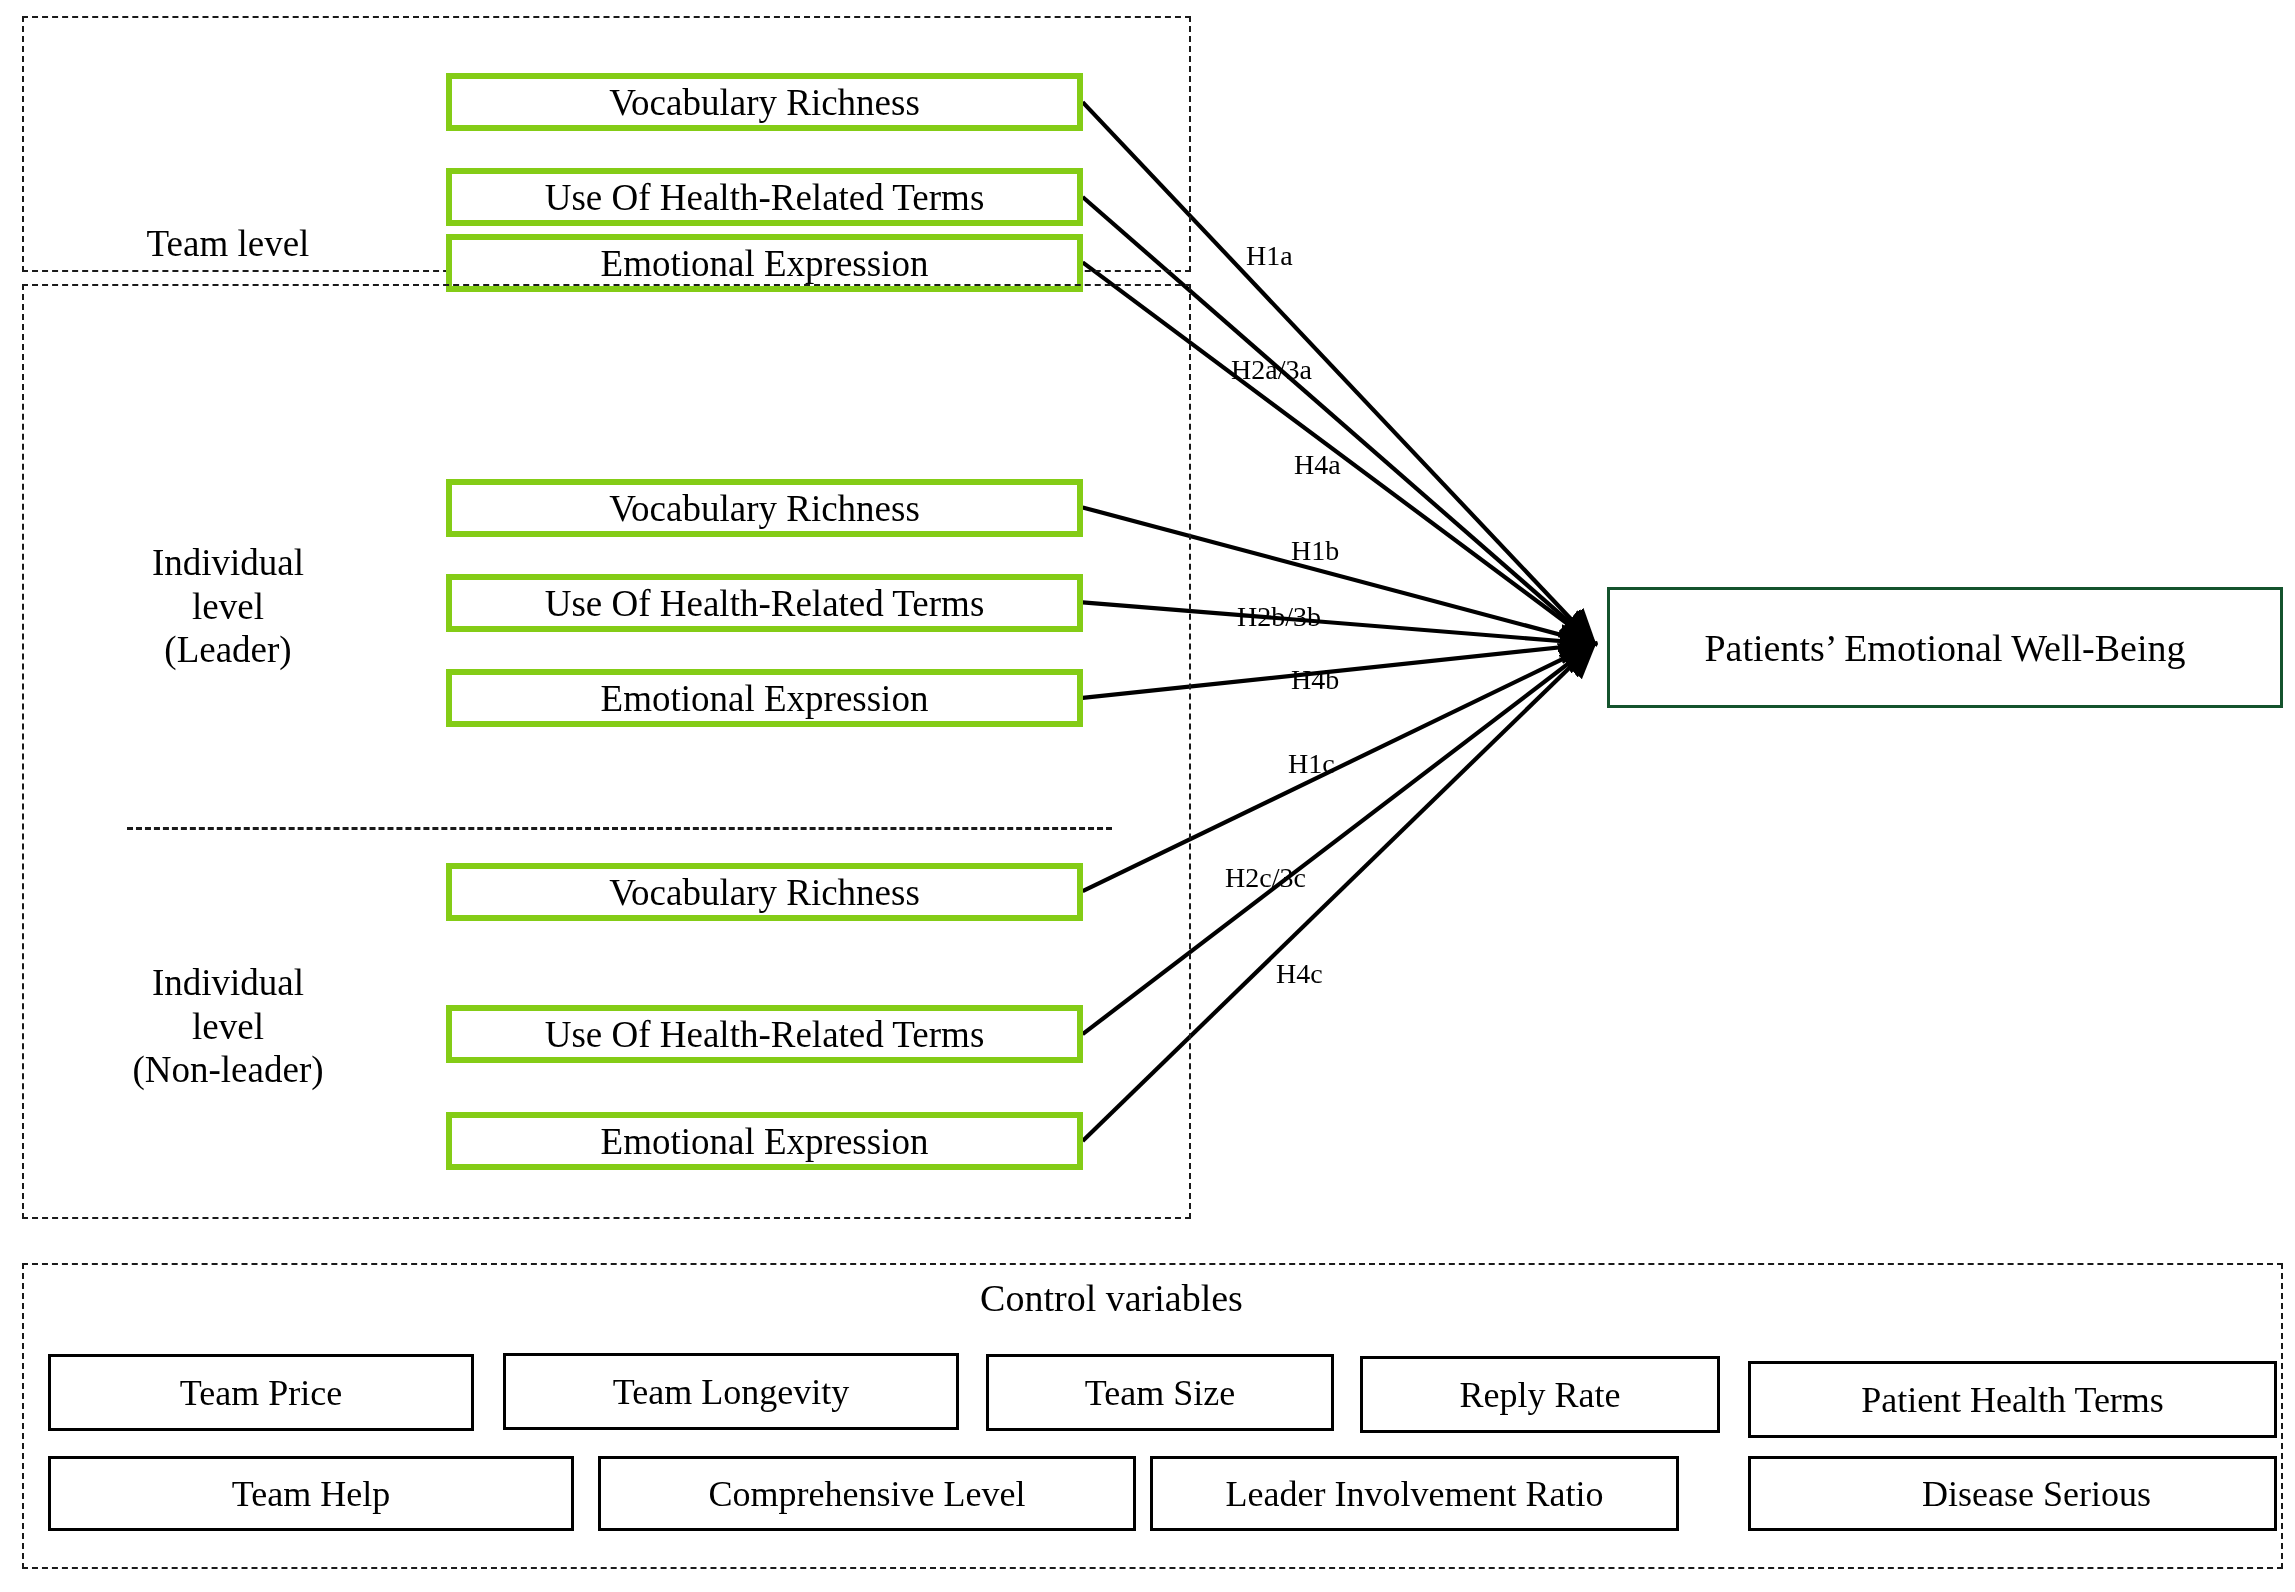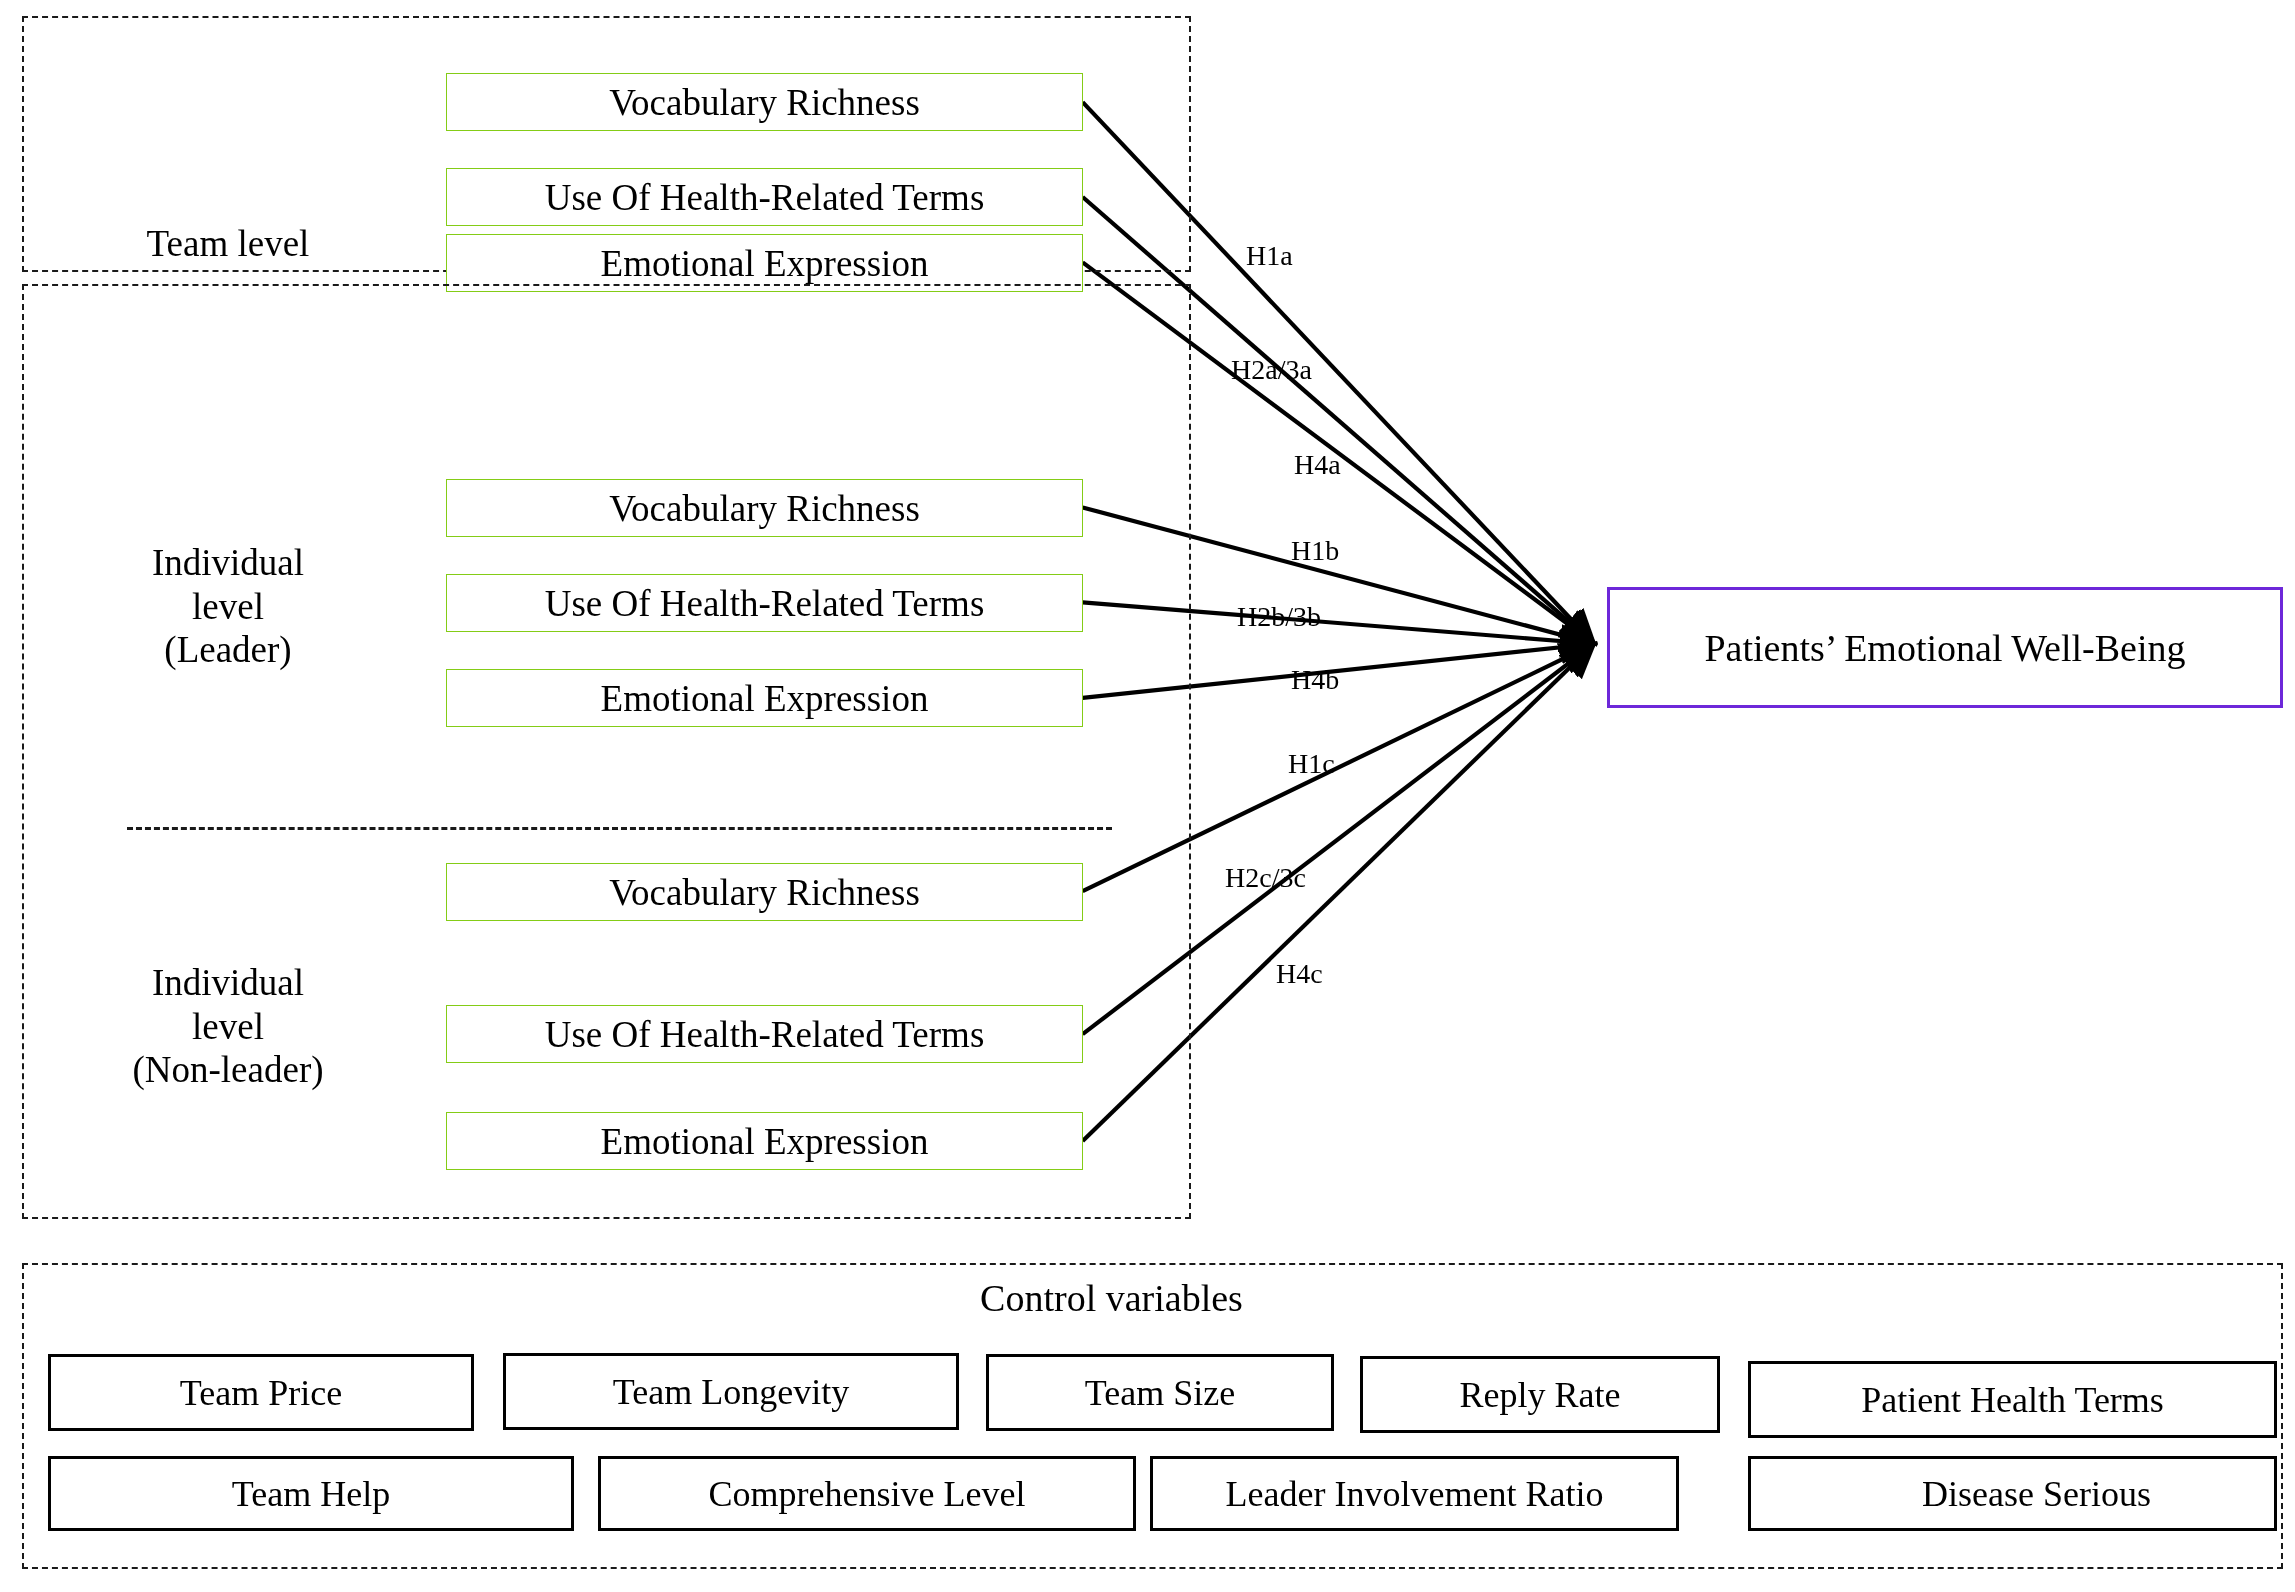--- a/index.html
+++ b/index.html
@@ -18,34 +18,34 @@
     text-align:center;
     font-size:37px;
     line-height:1.18;
     color:#000;
     white-space:pre-line;
   }
 
   .var-box{
     position:absolute;
     box-sizing:border-box;
-    border:1px solid #84cc16;
+    border:6px solid #84cc16;
     background:#fff;
     display:flex;
     align-items:center;
     justify-content:center;
     font-size:37px;
     color:#000;
     white-space:nowrap;
   }
 
   .outcome-box{
     position:absolute;
     box-sizing:border-box;
-    border:3px solid #6d28d9;
+    border:3px solid #14532d;
     background:#fff;
     display:flex;
     align-items:center;
     justify-content:center;
     font-size:38px;
     color:#000;
     white-space:nowrap;
   }
 
   .ctrl-title{

